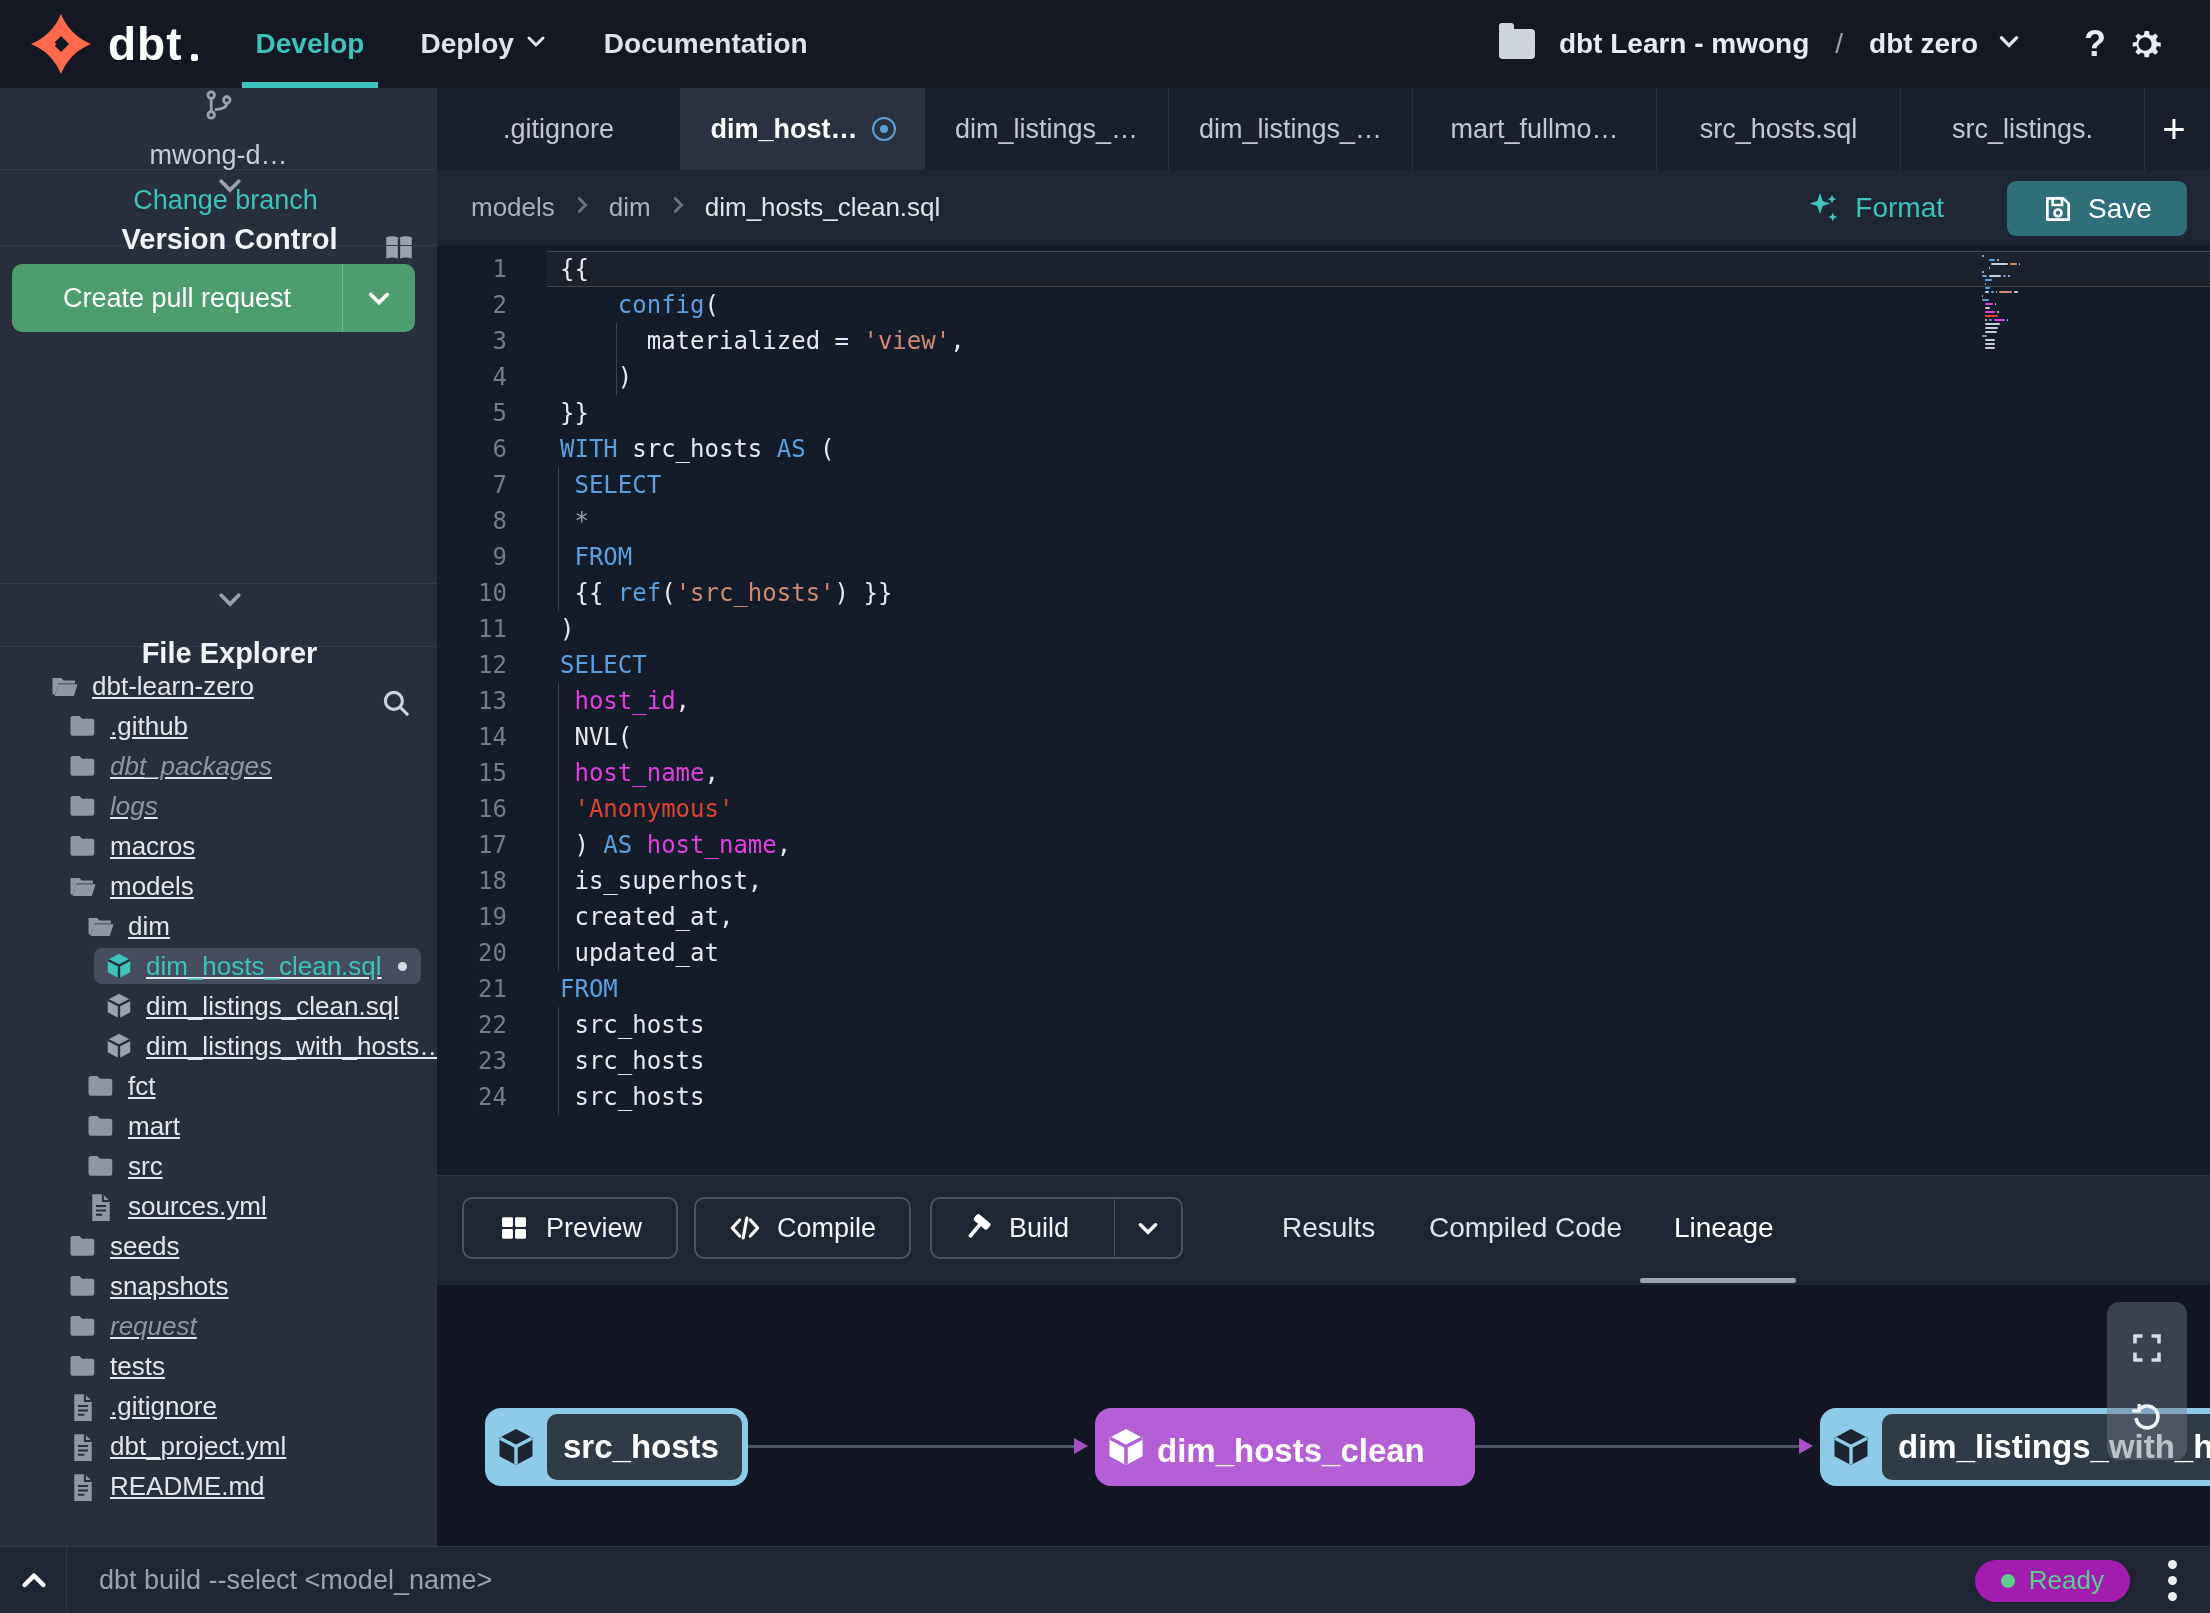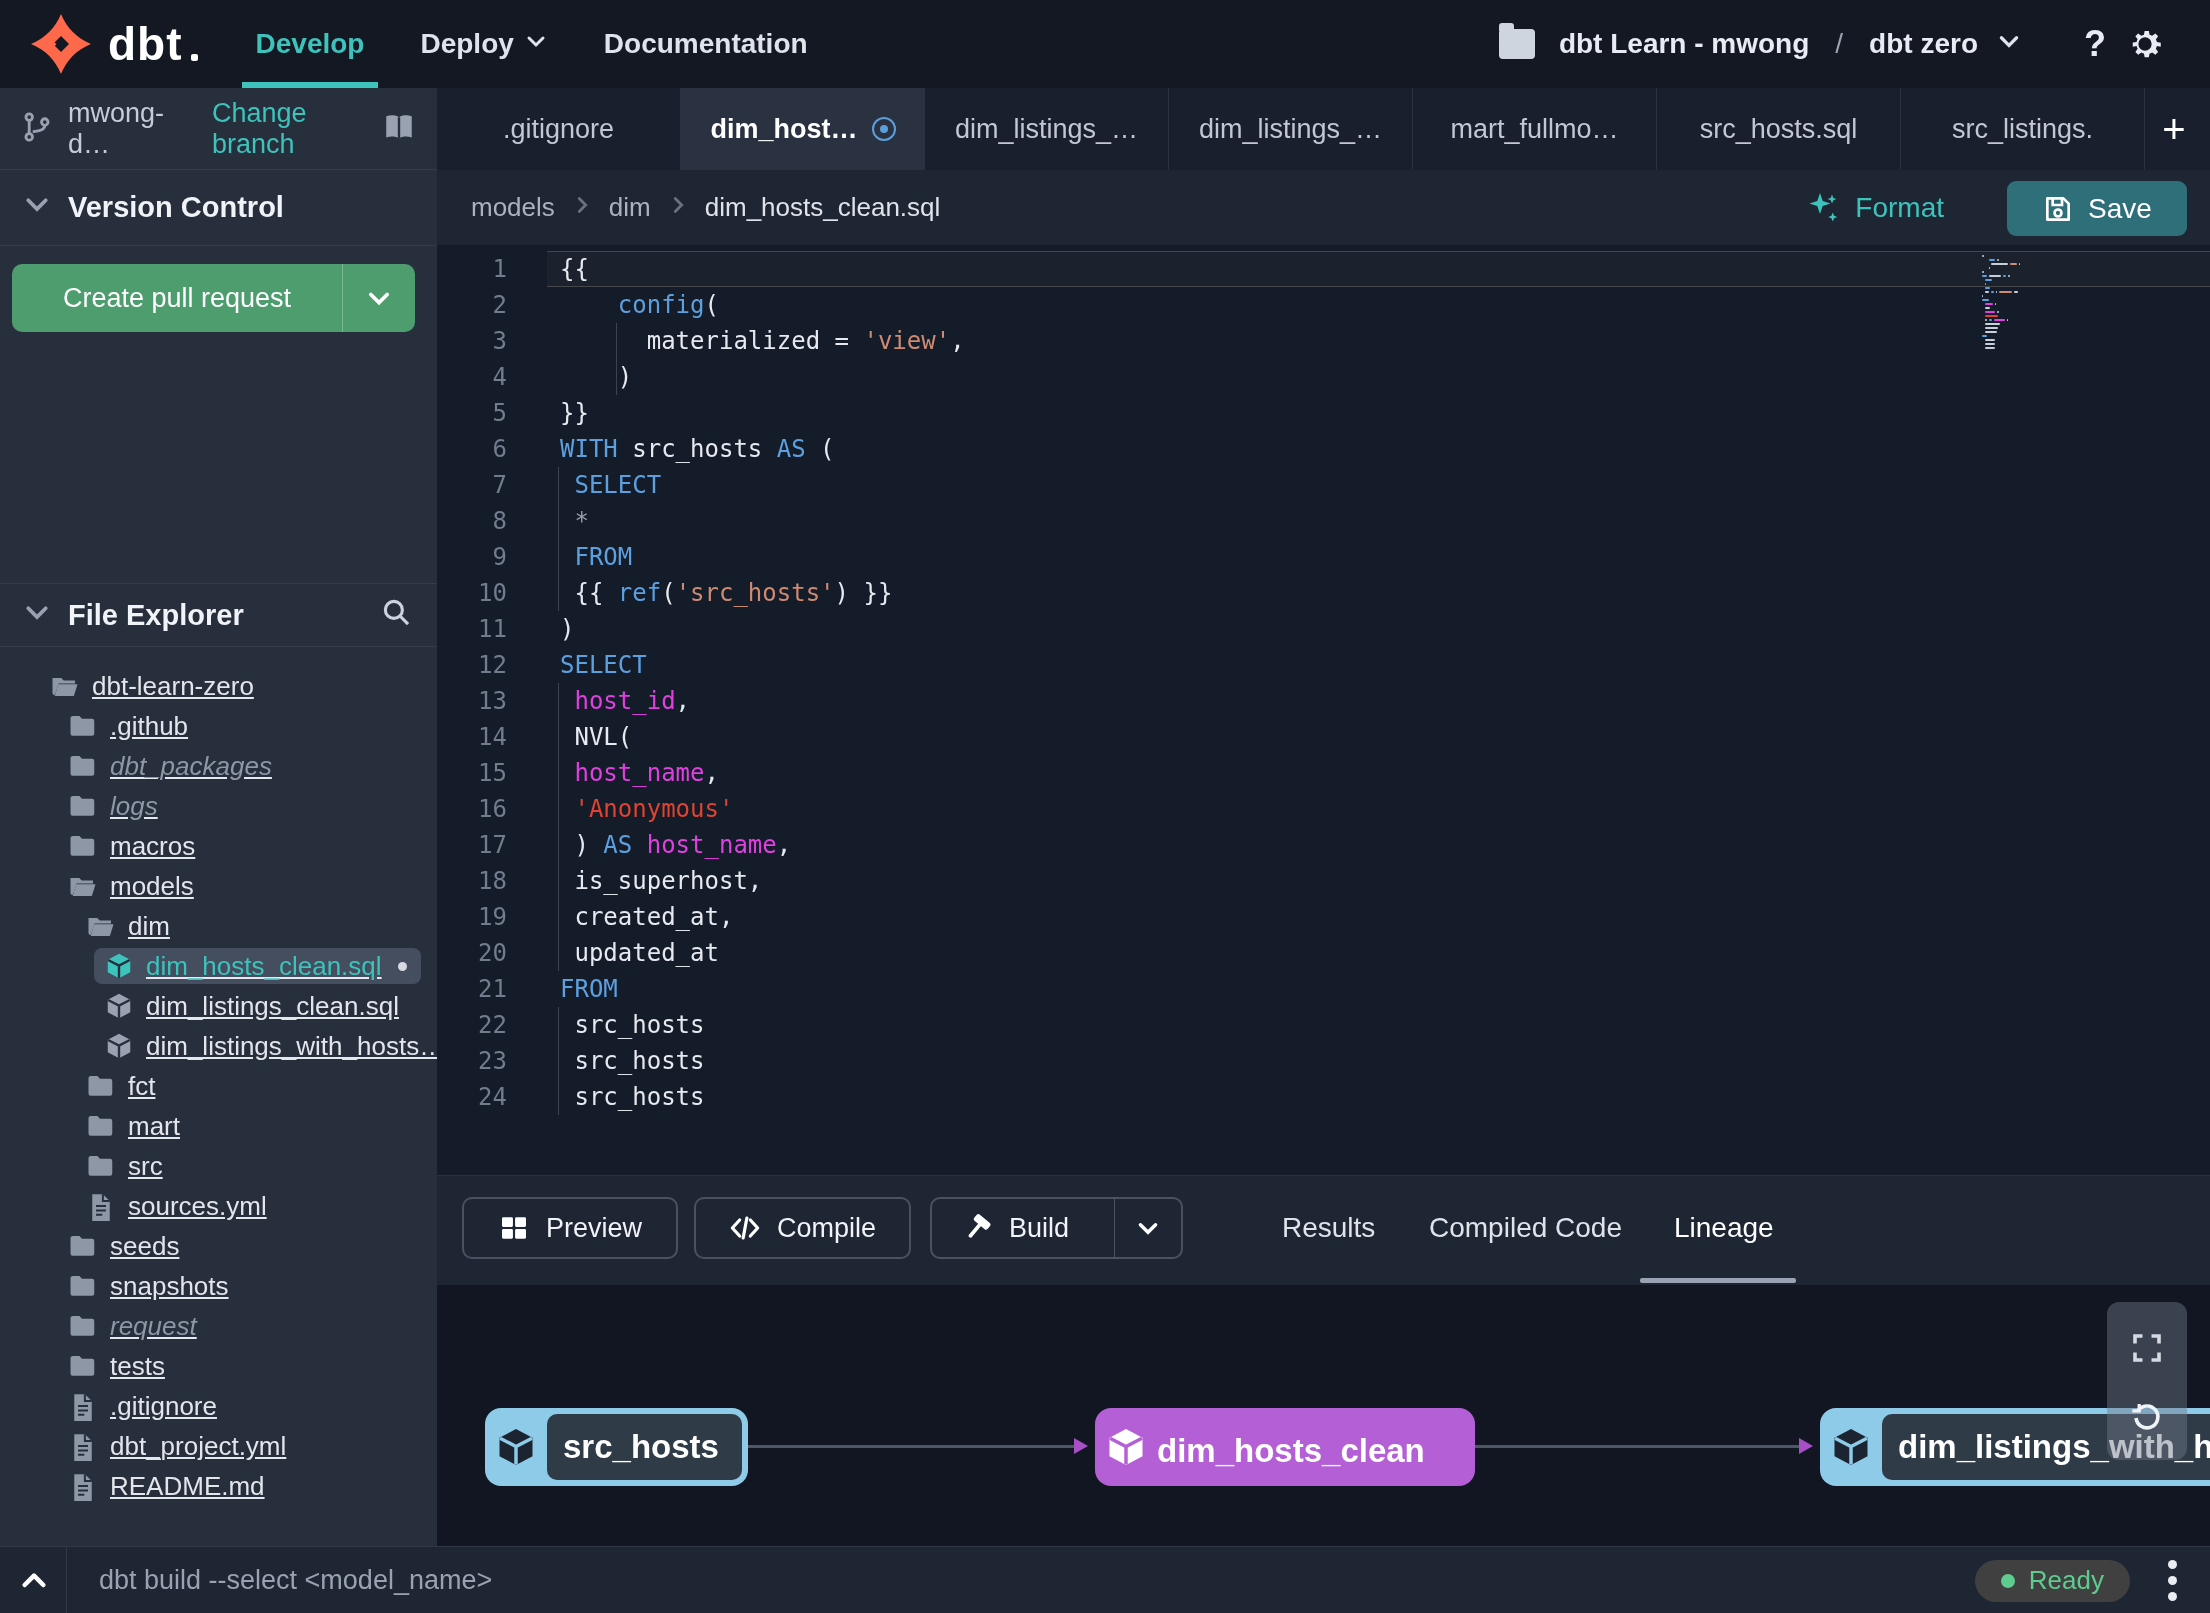--- a/index.html
+++ b/index.html
@@ -23,21 +23,21 @@
   #nav-right .fold{width:36px;height:30px;background:#cfd5de;border-radius:4px;position:relative;margin-right:6px;}
   #nav-right .fold:before{content:"";position:absolute;top:-6px;left:0;width:15px;height:8px;background:#cfd5de;border-radius:3px 3px 0 0;}
   #nav-right .slash{color:#9aa2b1;margin:0 8px;font-weight:400;}
   #nav-right .chev svg{width:26px;height:26px;}
   #help{font-size:36px;font-weight:700;margin-left:44px;cursor:pointer;}
   #gearbtn{cursor:pointer;display:flex;}
   #gearbtn svg{width:42px;height:42px;fill:#e8ecf2;}
 
   
   #sidebar{left:0;top:88px;width:437px;height:1458px;background:#272e3c;border-right:1px solid #343c4c;}
-  .side-sec{position:absolute;left:0;width:100%;box-sizing:border-box;}
+  .side-sec{position:absolute;left:0;width:100%;box-sizing:border-box;flex-direction:column;}
   #branchrow{top:0;height:82px;border-bottom:1px solid #343c4c;display:flex;align-items:center;padding:0 20px;gap:14px;}
   #branchrow .bicon svg{width:34px;height:34px;color:#9aa2b1;}
   #branchrow .bname{font-size:27px;color:#c6ccd6;}
   #branchrow .baction{font-size:27px;color:var(--teal);margin-left:14px;cursor:pointer;}
   #branchrow .book{margin-left:auto;cursor:pointer;}
   #branchrow .book svg{width:36px;height:36px;fill:#9aa2b1;}
   .sec-head{display:flex;align-items:center;gap:16px;padding-left:22px;font-size:29px;font-weight:700;color:#f0f3f7;}
   .sec-head .chev svg{width:30px;height:30px;color:#9aa2b1;}
   #vchead{top:82px;height:76px;border-bottom:1px solid #343c4c;}
   #prbtn{top:176px;left:12px;width:403px;height:68px;background:#4e9d6e;border-radius:10px;display:flex;cursor:pointer;}
@@ -126,21 +126,21 @@
   #lin-controls{position:absolute;left:1670px;top:17px;width:80px;height:158px;border-radius:12px;background:rgba(110,120,135,0.45);}
   .lin-ctl{position:absolute;left:50%;transform:translateX(-50%);cursor:pointer;display:flex;}
   .lin-ctl svg{width:36px;height:36px;}
 
   
   #statusbar{left:0;top:1546px;width:2210px;height:67px;background:#1e2533;border-top:1px solid #313949;display:flex;align-items:center;}
   #sb-chev{margin-left:18px;cursor:pointer;display:flex;}
   #sb-chev svg{width:32px;height:32px;color:#fff;}
   #sb-div{width:1px;height:100%;background:#313949;margin-left:16px;}
   #sb-cmd{margin-left:32px;font-size:27px;color:#9aa2b1;cursor:text;flex:1;}
-  #ready{display:flex;align-items:center;gap:14px;background:#404040;border-radius:22px;height:42px;padding:0 26px;margin-right:22px;justify-content:space-between;}
+  #ready{display:flex;align-items:center;gap:14px;background:#a21caf;border-radius:22px;height:42px;padding:0 26px;margin-right:22px;justify-content:space-between;}
   #ready .dot{width:14px;height:14px;border-radius:50%;background:#5ecb8f;}
   #ready .rtext{font-size:26px;color:#5ecb8f;}
   #kebab{width:40px;display:flex;flex-direction:column;align-items:center;gap:7px;margin-right:18px;cursor:pointer;}
   #kebab i{width:9px;height:9px;border-radius:50%;background:#e9ecf1;}
 </style>
 </head>
 <body>
 
 <div id="app">
 

